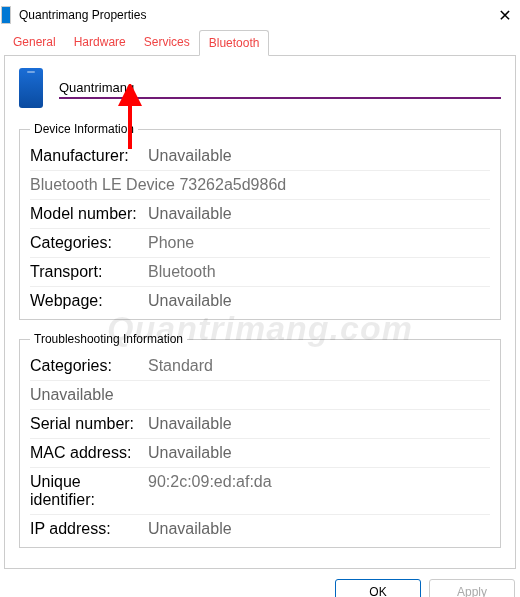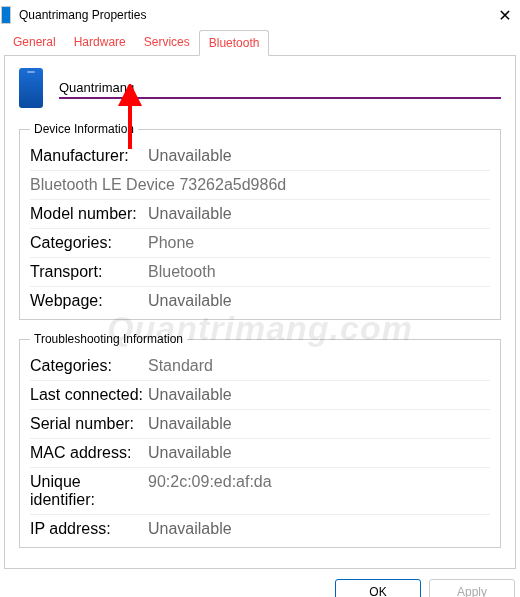--- a/index.html
+++ b/index.html
@@ -79,21 +79,20 @@
       </div>
   </fieldset>
 
   <fieldset>
     <legend>Troubleshooting Information</legend>
     <div class="row">
         <div class="label">Categories:</div>
         <div class="value available">Standard</div>
       </div>
     <div class="row">
-        <div class="label">Last connected:</div>
         <div class="value">Unavailable</div>
       </div>
     <div class="row">
         <div class="label">Serial number:</div>
         <div class="value">Unavailable</div>
       </div>
     <div class="row">
         <div class="label">MAC address:</div>
         <div class="value">Unavailable</div>
       </div>

